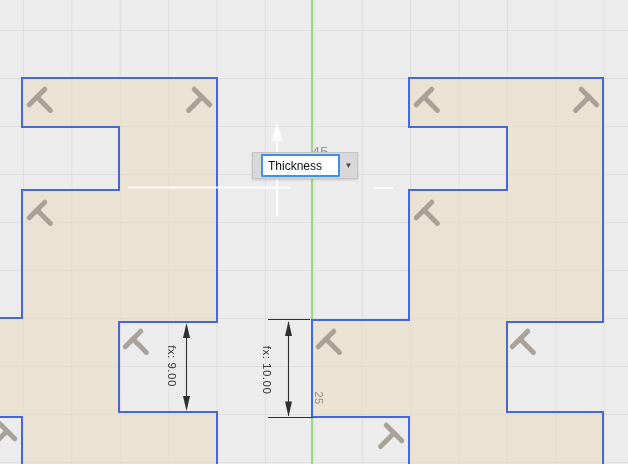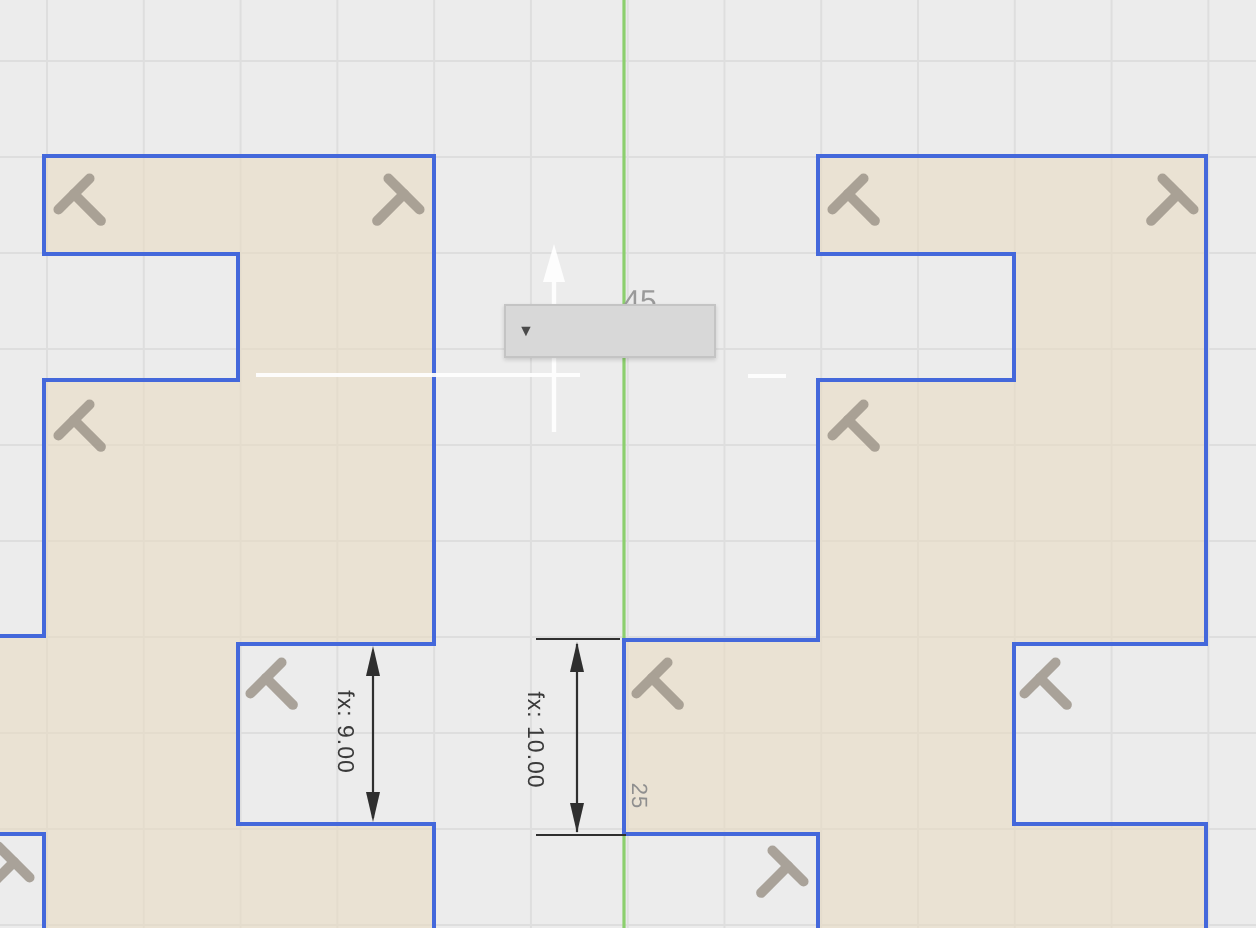--- a/index.html
+++ b/index.html
@@ -115,18 +115,19 @@
     <polygon points="288.5,416.5 285,401.5 292,401.5" fill="#2f2f2f"></polygon>
   </svg>
 
   <div class="occluded" style="left:320px;top:151px;">45</div>
 
   <div class="vtext" style="left:172px;top:366px;">fx: 9.00</div>
   <div class="vtext" style="left:267px;top:370px;">fx: 10.00</div>
   <div class="vtext minor" style="left:319px;top:398px;">25</div>
 
   <div id="dim-popup">
+    <input id="dim-input" type="text" autofocus="" value="Thickness" style="">
     <div class="dropdown-btn">
       <span>▼</span>
     </div>
   </div>
 
 </div>
 
 </body></html>

